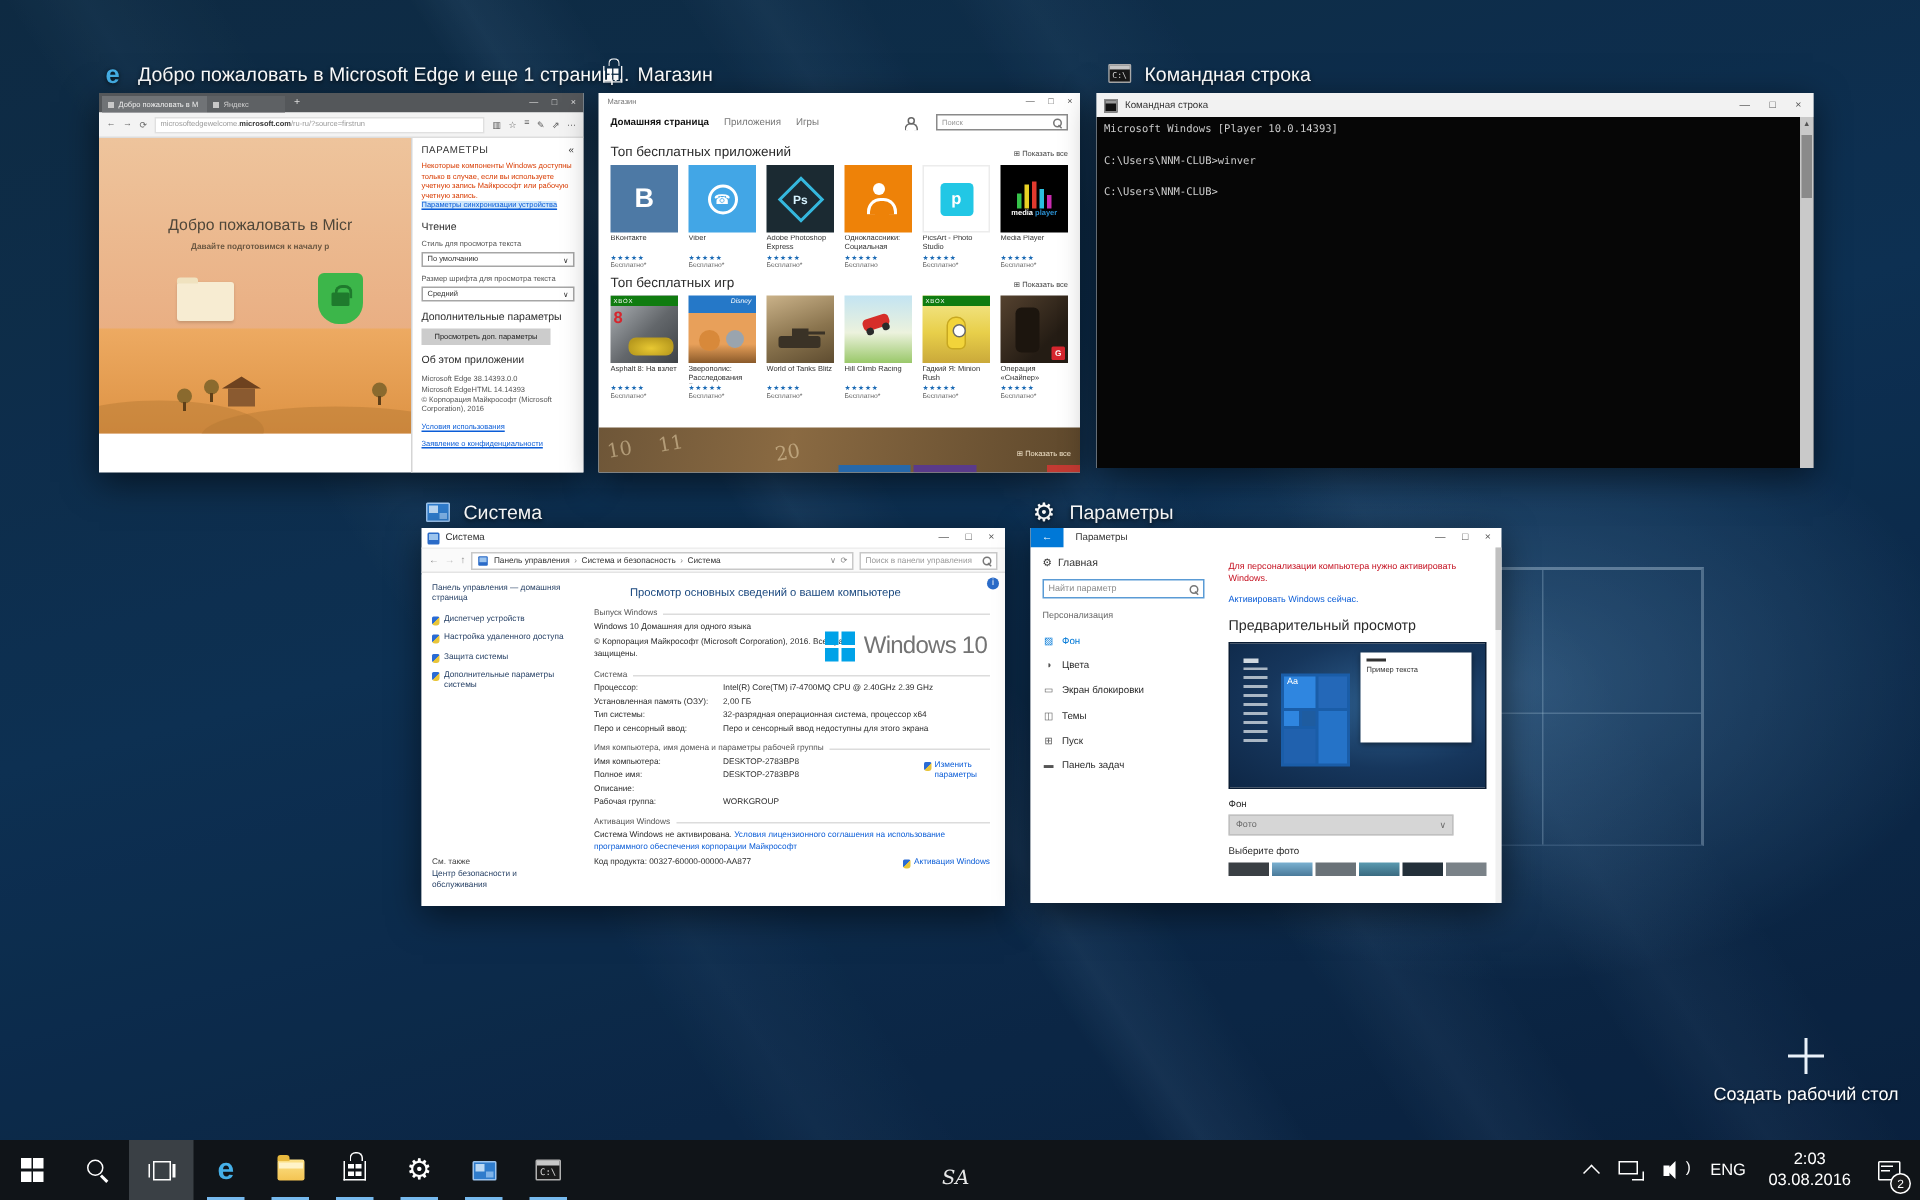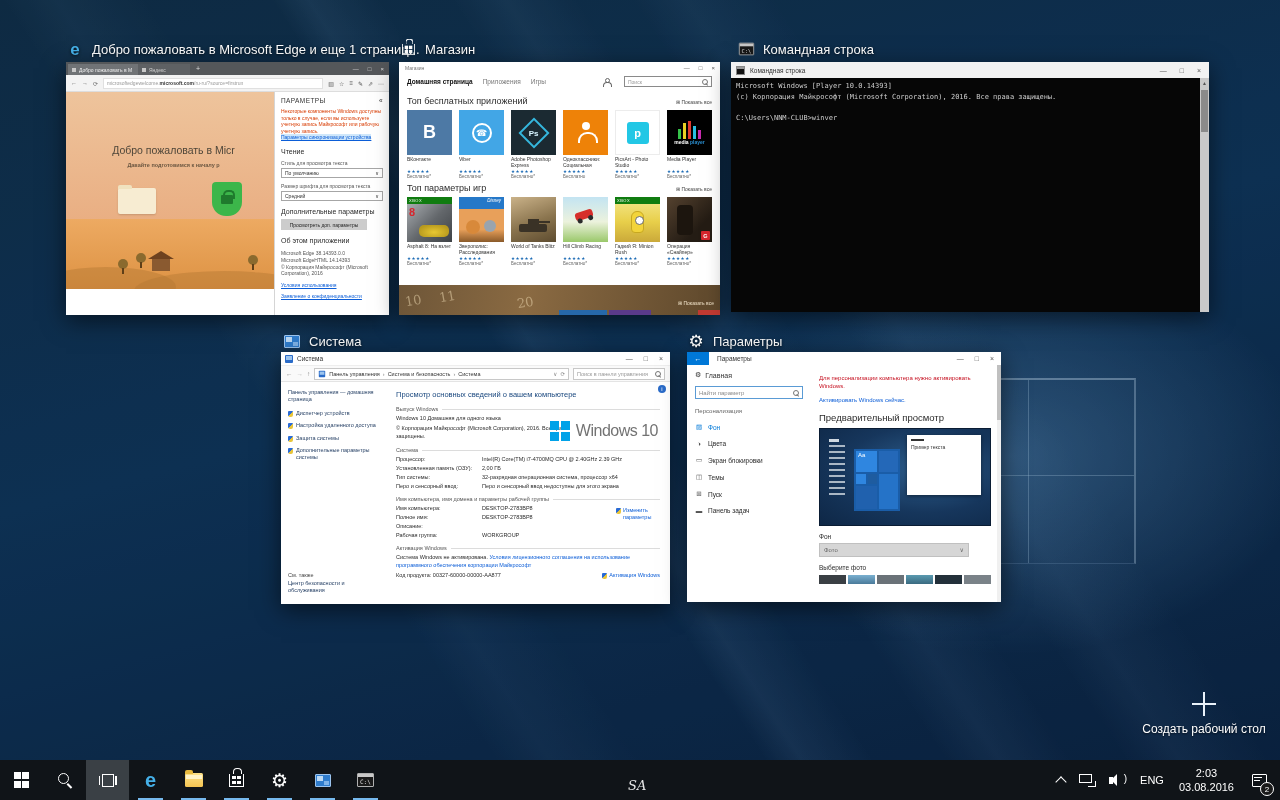--- a/index.html
+++ b/index.html
@@ -163,21 +163,21 @@
   .y-crumb .sep { color:#888; }
   .y-search { width:92px; height:12px; background:#fff; border:1px solid #c8c8c8; display:flex; align-items:center; justify-content:space-between; padding:0 3px; font-size:5.5px; color:#999; }
   .y-body { position:absolute; left:0; top:31px; right:0; bottom:0; background:#fff; }
   .y-side { position:absolute; left:0; top:0; width:103px; bottom:0; padding:6px 5px 6px 7px; font-size:5.5px; color:#1e395f; }
   .y-side .home { line-height:1.3; margin-bottom:7px; }
   .y-item { display:flex; gap:3px; margin-top:5px; line-height:1.3; }
   .shield { display:inline-block; flex:0 0 5px; width:5px; height:6px; background:linear-gradient(135deg,#2a6bd4 50%,#e8c53a 50%); border-radius:1px 1px 2px 2px; margin-top:1px; }
   .y-seealso { position:absolute; left:7px; bottom:26px; font-size:5.5px; color:#444; }
   .y-seealso-l { position:absolute; left:7px; bottom:10px; font-size:5.5px; color:#1e395f; line-height:1.3; width:90px; }
   .y-main { position:absolute; left:103px; top:0; right:0; bottom:0; padding:7px 10px 0 12px; overflow:hidden; }
-  .y-h { font-size:7.5px; color:#19477e; }
+  .y-h { font-size:7.5px; color:#19477e;margin-left:24px; }
   .y-sec { display:flex; align-items:center; gap:4px; margin-top:7px; }
   .y-sec span { font-size:5.5px; color:#555; white-space:nowrap; }
   .y-sec::after { content:''; flex:1; border-top:1px solid #dcdcdc; }
   .y-line { margin-top:3px; font-size:5.5px; color:#2b2b2b; line-height:1.35; width:180px; }
   .y-winlogo { position:absolute; right:12px; top:38px; display:flex; align-items:center; gap:6px; }
   .y-sq { width:20px; height:20px; display:grid; grid-template-columns:9px 9px; grid-template-rows:9px 9px; gap:2px; }
   .y-sq i { background:#00a2e8; }
   .y-winlogo b { font-size:16px; color:#737373; font-weight:normal; letter-spacing:-.5px; }
   .y-row { display:flex; margin-top:3px; }
   .y-row .lb { width:86px; flex:0 0 86px; font-size:5.5px; color:#2b2b2b; }
@@ -480,21 +480,21 @@
             <div class="cap-stars">★★★★★</div>
             <div class="cap-price">Бесплатно*</div>
           </div>
         <div class="cap">
             <div class="cap-name">Media Player</div>
             <div class="cap-stars">★★★★★</div>
             <div class="cap-price">Бесплатно*</div>
           </div>
       </div>
       <div class="s-row" style="margin-top:4px;">
-        <span class="s-h">Топ параметры игр</span>
+        <span class="s-h">Топ бесплатных игр</span>
         <span class="s-all"><span>⊞</span> <span>Показать все</span></span>
       </div>
       <div class="s-tiles">
         <div class="tile art-asphalt">
             <div class="xbox">XBOX</div>
             <span class="a8">8</span>
             <div class="a-car"></div>
           </div>
         <div class="tile art-zoo">
             <span class="disney">Disney</span>
@@ -571,21 +571,21 @@
   <div class="win cmd-win">
     <div class="c-title">
       <span class="c-ic"></span>
       <span class="t">Командная строка</span>
       <div class="wc">
         <span>—</span>
         <span>□</span>
         <span>×</span>
       </div>
     </div>
-    <div class="c-body"><div>Microsoft Windows [Player 10.0.14393]</div><div>(c) Корпорация Майкрософт (Microsoft Corporation), 2016. Все права защищены.</div><div>&nbsp;</div><div>C:\Users\NNM-CLUB&gt;winver</div><div>&nbsp;</div></div>
+    <div class="c-body"><div>Microsoft Windows [Player 10.0.14393]</div><div>&nbsp;</div><div>C:\Users\NNM-CLUB&gt;winver</div><div>&nbsp;</div><div>C:\Users\NNM-CLUB&gt;</div></div>
     <div class="c-scroll">
       <span class="arr">▲</span>
       <span class="c-thumb"></span>
     </div>
   </div>
 
   <div class="thumb-label" style="left:283px; top:332px;">
     <span class="lbl-ic">
         <span class="tb-sys"></span>
       </span>

